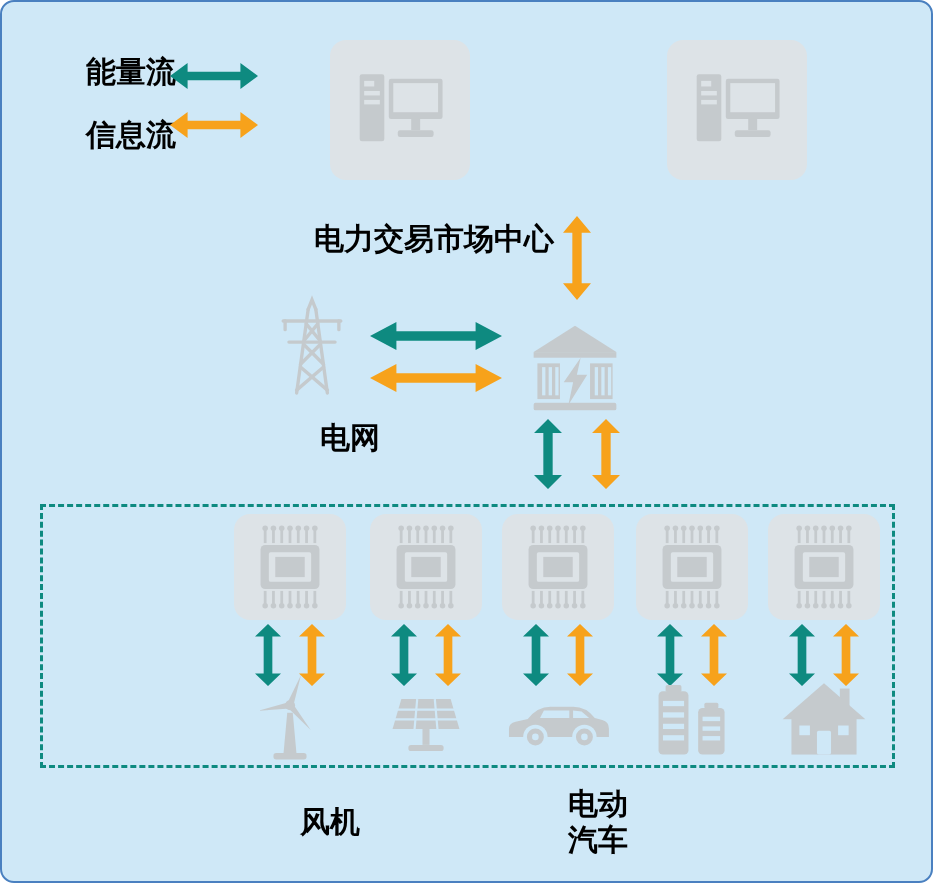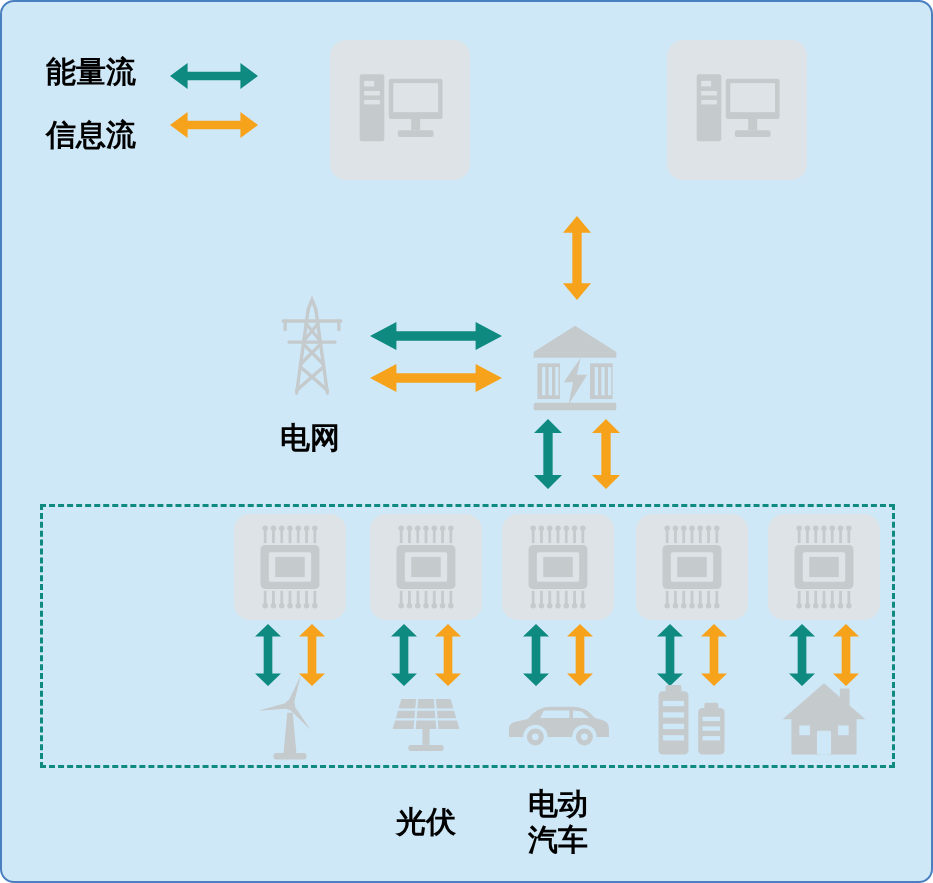--- a/index.html
+++ b/index.html
@@ -5,21 +5,21 @@
   html,body{margin:0;padding:0;background:#ffffff;}
   .canvas{
     position:relative;width:933px;height:883px;box-sizing:border-box;
     background:var(--background,#cfe8f7);
     border:2px solid var(--border,#4a80c0);
     border-radius:14px;overflow:hidden;
     font-family:"DejaVu Sans","Liberation Sans",sans-serif;
     color:var(--text,#000);
   }
   .abs{position:absolute;}
-  .label{position:absolute;font-weight:bold;font-size:30px;line-height:1.2;color:var(--text,#000);white-space:pre-line;}
+  .label{position:absolute;font-weight:bold;font-size:30px;line-height:1.2;color:var(--text,#000);white-space:pre-line;margin-left:40px;}
   .arrow{position:absolute;display:block;}
   .teal polygon{fill:var(--teal,#0e8a80);}
   .orange polygon{fill:var(--orange,#f7a21b);}
   .card{
     position:absolute;background:var(--icon-bg,#dde3e7);border-radius:16px;
     display:flex;align-items:center;justify-content:center;
   }
   .icon-svg{color:var(--icon,#c5cacd);display:block;}
   .icon-svg .fil{fill:currentColor;}
   .icon-svg .cut{fill:var(--background,#cfe8f7);}
@@ -70,20 +70,21 @@
         <rect x="60" y="58" width="8" height="10"></rect>
         <rect x="48" y="68" width="32" height="6" rx="2"></rect>
       </g>
       <rect class="cut" x="18" y="24" width="9" height="5"></rect>
       <rect class="cut" x="18" y="33" width="14" height="4"></rect>
       <rect class="cut" x="18" y="41" width="14" height="4"></rect>
       <rect class="cut" x="44" y="26" width="40" height="26"></rect>
     </svg>
   </div>
 
+  <div class="label" style="left:272px;top:219px">电力交易市场中心</div>
 
   <svg class="arrow orange" style="left:561px;top:214px" width="28" height="84" viewBox="0 0 24 100" preserveAspectRatio="none">
       <polygon points="12,0 24,20 16,20 16,80 24,80 12,100 0,80 8,80 8,20 0,20"></polygon>
     </svg>
 
   <svg class="icon-svg abs" style="left:262px;top:285px" width="96" height="116" viewBox="0 0 100 110">
     <g class="strk" stroke-width="3.5" stroke-linecap="round">
       <path d="M34,105 L46,18 M66,105 L54,18"></path>
       <path d="M46,18 L50,8 L54,18"></path>
       <path d="M20,30 L80,30"></path>
@@ -413,17 +414,17 @@
     <g class="fil">
       <rect x="68" y="12" width="11" height="22"></rect>
       <polygon points="50,6 97,47 3,47"></polygon>
       <rect x="13" y="45" width="74" height="42"></rect>
     </g>
     <rect class="cut" x="42" y="60" width="16" height="27" rx="2"></rect>
     <rect class="cut" x="22" y="54" width="12" height="11"></rect>
     <rect class="cut" x="66" y="54" width="12" height="11"></rect>
   </svg>
 
-  <div class="res-label label" style="left:339px;top:784px;width:170px">光伏</div>
+  <div class="res-label label" style="left:203px;top:784px;width:170px">风机</div>
   <div class="res-label label" style="left:471px;top:784px;width:170px">电动
 汽车</div>
 
 </div>
 
 </body></html>

